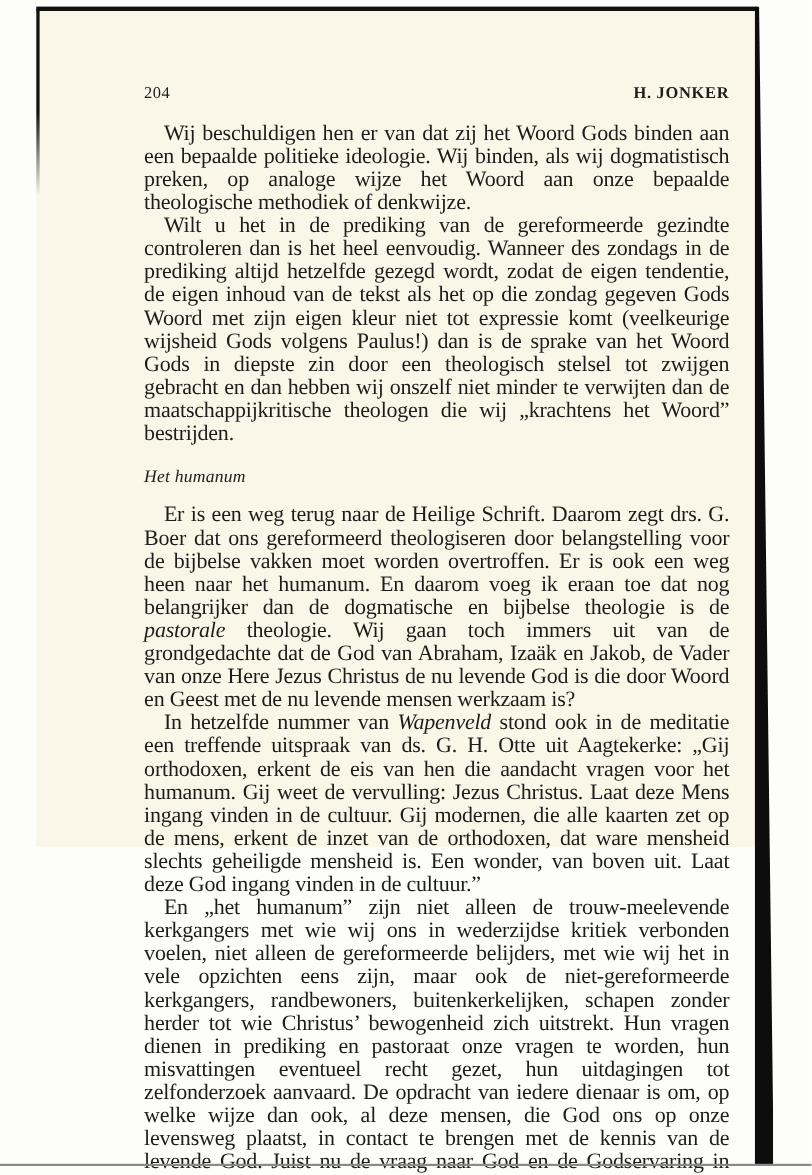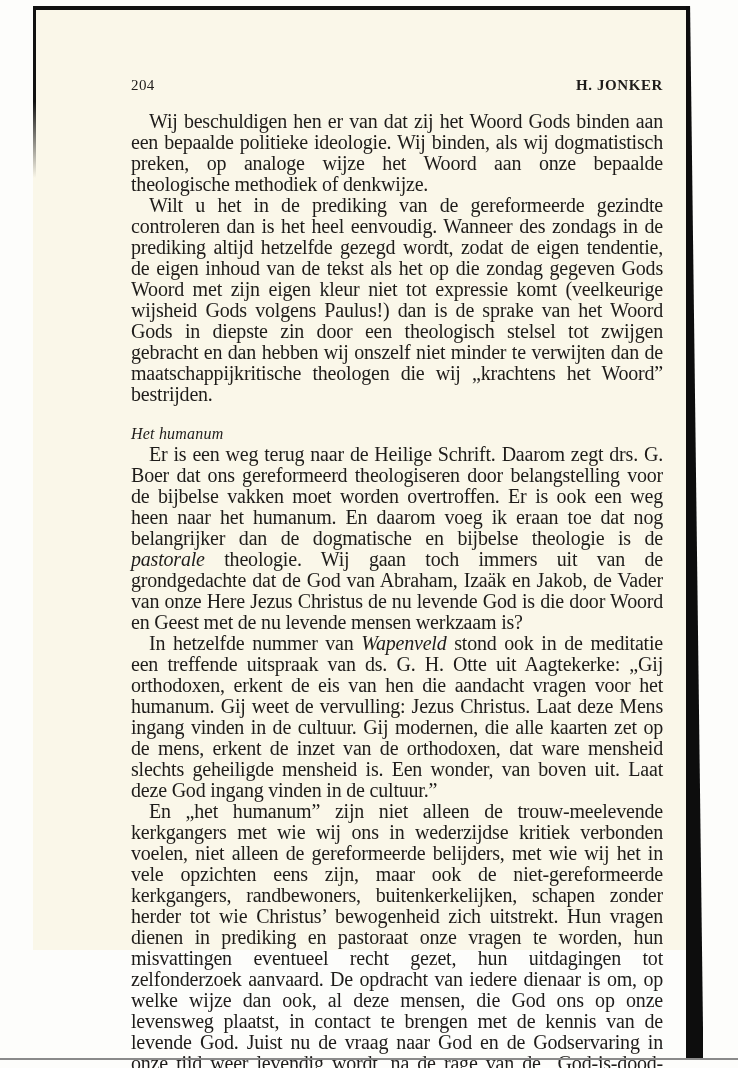--- a/index.html
+++ b/index.html
@@ -14,21 +14,21 @@
     background: #fdfdfb;
     overflow: hidden;
     font-family: "Liberation Serif", "DejaVu Serif", serif;
   }
   
   .page {
     position: absolute;
     left: 33px;
     top: 6px;
     width: 657px;
-    height: 944px;
+    height: 764px;
     background: #faf7e9;
   }
   
   .frame-top {
     position: absolute;
     left: 33px;
     top: 6px;
     width: 656px;
     height: 4px;
     background: #111111;
@@ -88,21 +88,21 @@
     letter-spacing: -0.2px;
     text-align: justify;
     text-indent: 18px;
   }
   .it { font-style: italic; }
   .section-heading {
     font-style: italic;
     font-size: 16px;
     line-height: 21px;
     margin-top: 18px;
-    margin-bottom: 0;
+    margin-bottom: 14px;
     letter-spacing: 0.2px;
   }
 </style>
 </head>
 <body>
 
 <div id="screen">
 
   <div class="page">
     <div class="content">

